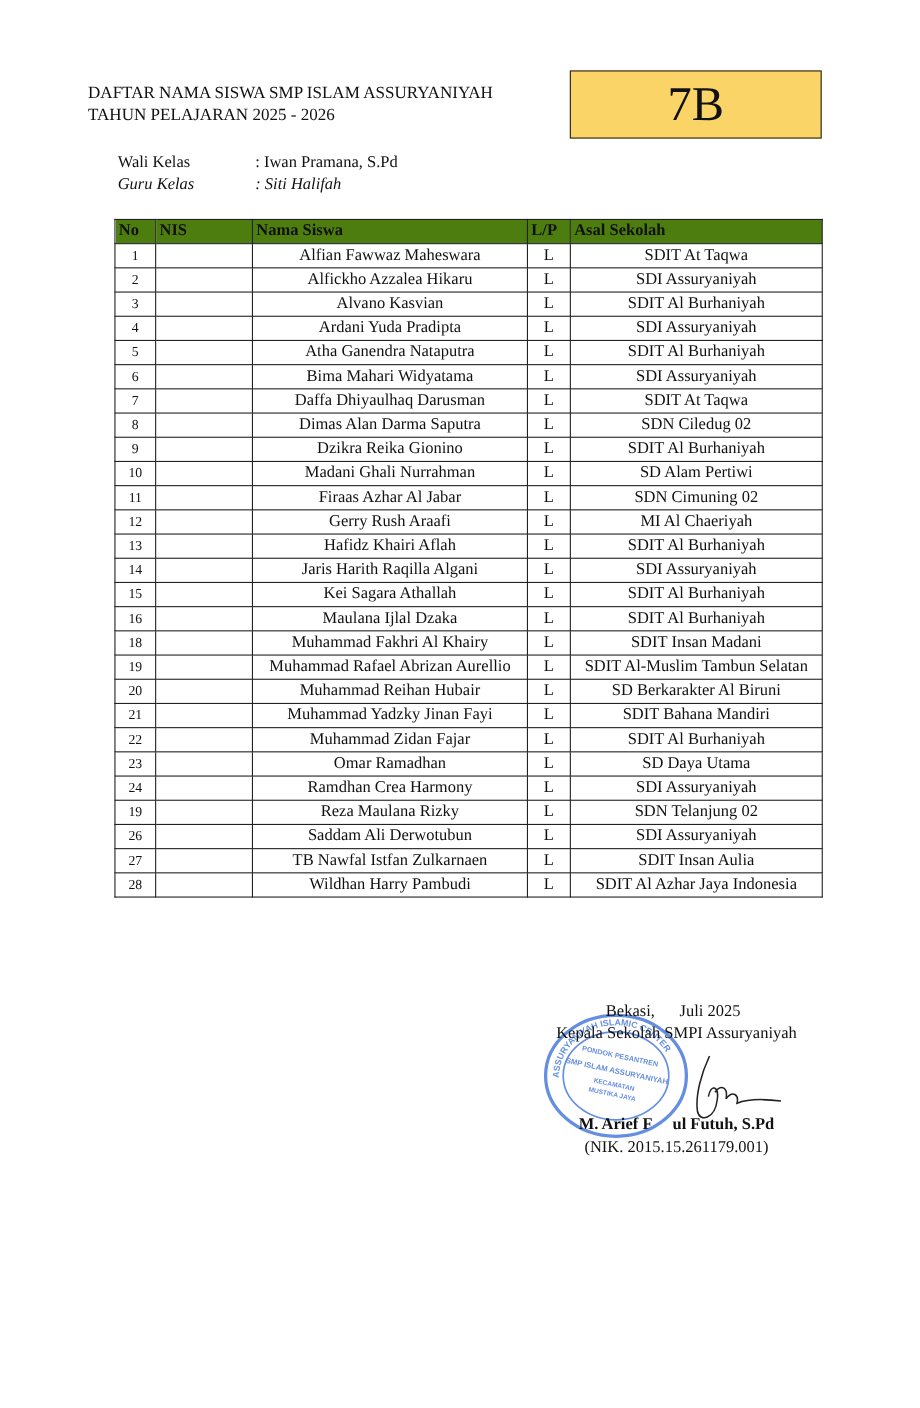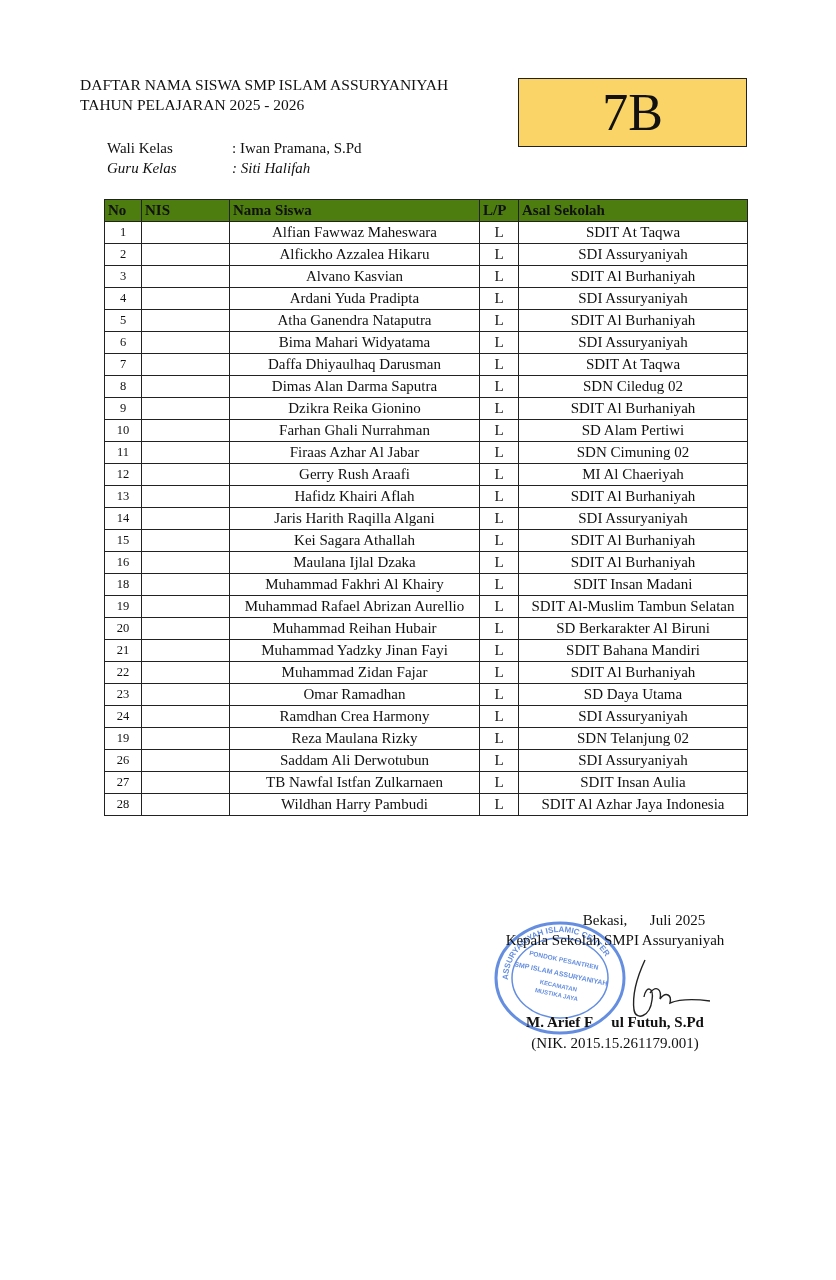--- a/index.html
+++ b/index.html
@@ -5,36 +5,36 @@
   html, body { margin:0; padding:0; background:#ffffff; }
   body { width:836px; height:1280px; position:relative; overflow:hidden;
          font-family:"Liberation Serif", "DejaVu Serif", serif; color:#111; }
   .title { position:absolute; left:80px; width:426px; text-align:left; font-size:15.5px; line-height:20px; }
   .title.t1 { top:75px; }
   .title.t2 { top:95px; }
   .meta { position:absolute; left:107px; font-size:15px; line-height:20px; }
   .meta .lbl { display:inline-block; width:125px; }
   .meta.m1 { top:138px; }
   .meta.m2 { top:158px;font-style:italic; }
-  .classbox { position:absolute; left:518px; top:78px; width:229px; height:69px;
+  .classbox { position:absolute; left:518px; top:64px; width:229px; height:62px;
               background:#fad466; border:1.5px solid #222; box-sizing:border-box;
               display:flex; align-items:center; justify-content:center;
-              font-size:52px; line-height:1; }
+              font-size:44px; line-height:1; }
   table.roster { position:absolute; left:104px; top:199px; border-collapse:collapse;
                  font-size:15px; table-layout:fixed; }
   table.roster th, table.roster td { border:1.5px solid #222; padding:0 3px; height:21px; line-height:21px;
                  white-space:nowrap; overflow:hidden; }
   table.roster th { background:#4d7c0f; font-weight:bold; text-align:left; font-size:15px; }
   table.roster td.no { text-align:center; font-size:12.5px; }
   table.roster td.lp { text-align:center; }
   table.roster td.name, table.roster td.school { text-align:center; }
   col.c-no { width:37px; } col.c-nis { width:88px; } col.c-nama { width:250px; }
   col.c-lp { width:39px; } col.c-asal { width:229px; }
   .sig { position:absolute; font-size:15px; line-height:20px; text-align:center; }
-  .sig.place { left:514px; top:910px; width:260px; }
+  .sig.place { left:482px; top:910px; width:260px; }
   .sig.role { left:480px; top:930px; width:270px; }
   .sig.name { left:500px; top:1012px; width:230px; font-weight:bold; }
   .sig.nik { left:500px; top:1033px; width:230px; }
   .stamp { position:absolute; left:490px; top:918px; width:140px; height:118px; opacity:0.78; }
   .signature { position:absolute; left:610px; top:955px; width:110px; height:70px; }
 </style>
 </head>
 <body>
 
 <div class="title t1">DAFTAR NAMA SISWA SMP ISLAM ASSURYANIYAH</div>
@@ -128,21 +128,21 @@
       <tr>
         <td class="no">9</td>
         <td class="nis"></td>
         <td class="name">Dzikra Reika Gionino</td>
         <td class="lp">L</td>
         <td class="school">SDIT Al Burhaniyah</td>
       </tr>
       <tr>
         <td class="no">10</td>
         <td class="nis"></td>
-        <td class="name">Farhan Ghali Nurrahman</td>
+        <td class="name">Madani Ghali Nurrahman</td>
         <td class="lp">L</td>
         <td class="school">SD Alam Pertiwi</td>
       </tr>
       <tr>
         <td class="no">11</td>
         <td class="nis"></td>
         <td class="name">Firaas Azhar Al Jabar</td>
         <td class="lp">L</td>
         <td class="school">SDN Cimuning 02</td>
       </tr>

